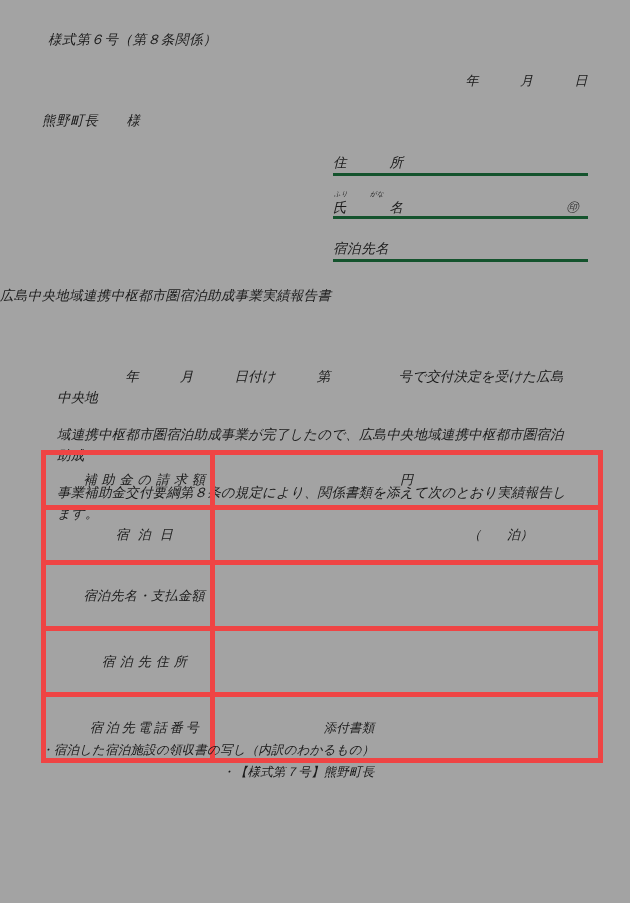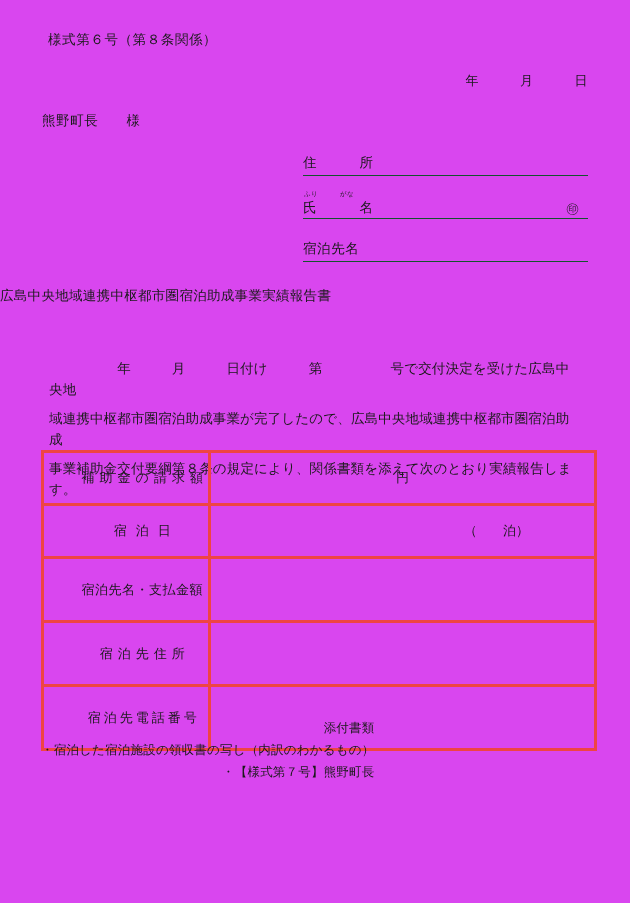--- a/index.html
+++ b/index.html
@@ -11,21 +11,22 @@
     width: 630px;
     height: 903px;
     position: relative;
     font-family: "Liberation Serif", "DejaVu Serif", serif;
     color: #1a1a1a;
     -webkit-font-smoothing: antialiased;
   }
   .page {
     position: absolute;
     inset: 0;
-    background: #d946ef;
+    background: #a3a3a3;
+    font-style: italic;
   }
 
   
   .form-no {
     position: absolute;
     left: 48px;
     top: 31px;
     font-size: 13.5px;
     letter-spacing: 0.6px;
     white-space: pre;
@@ -51,23 +52,24 @@
 
   
   .applicant {
     position: absolute;
     left: 303px;
     top: 150px;
     width: 285px;
   }
   .field-row {
     position: relative;
-    border-bottom: 1px solid #14532d;
+    border-bottom: 3px solid #14532d;
     height: 26px;
     box-sizing: border-box;
+    margin-left: 30px;
   }
   .field-row + .field-row {
     margin-top: 17px;
   }
   .field-label {
     font-size: 13.5px;
     white-space: pre;
     letter-spacing: 0.6px;
     display: inline-block;
     position: relative;
@@ -115,35 +117,35 @@
   .body-text {
     position: absolute;
     left: 41px;
     top: 350px;
     width: 548px;
     font-size: 13.5px;
     line-height: 21px;
     letter-spacing: 0.15px;
   }
   .body-text p {
-    margin: 8px;
+    margin: 16px;
     white-space: pre-wrap;
   }
 
   
   .form-table {
     position: absolute;
     left: 41px;
     top: 450px;
     width: 547px;
     border-collapse: collapse;
     table-layout: fixed;
   }
   .form-table td {
-    border: 3px solid #ef4444;
+    border: 5px solid #ef4444;
     font-size: 13px;
     vertical-align: middle;
     padding: 0;
   }
   .form-table td.label-cell {
     width: 164px;
     text-align: center;
     white-space: pre;
   }
   .form-table td.value-cell {

